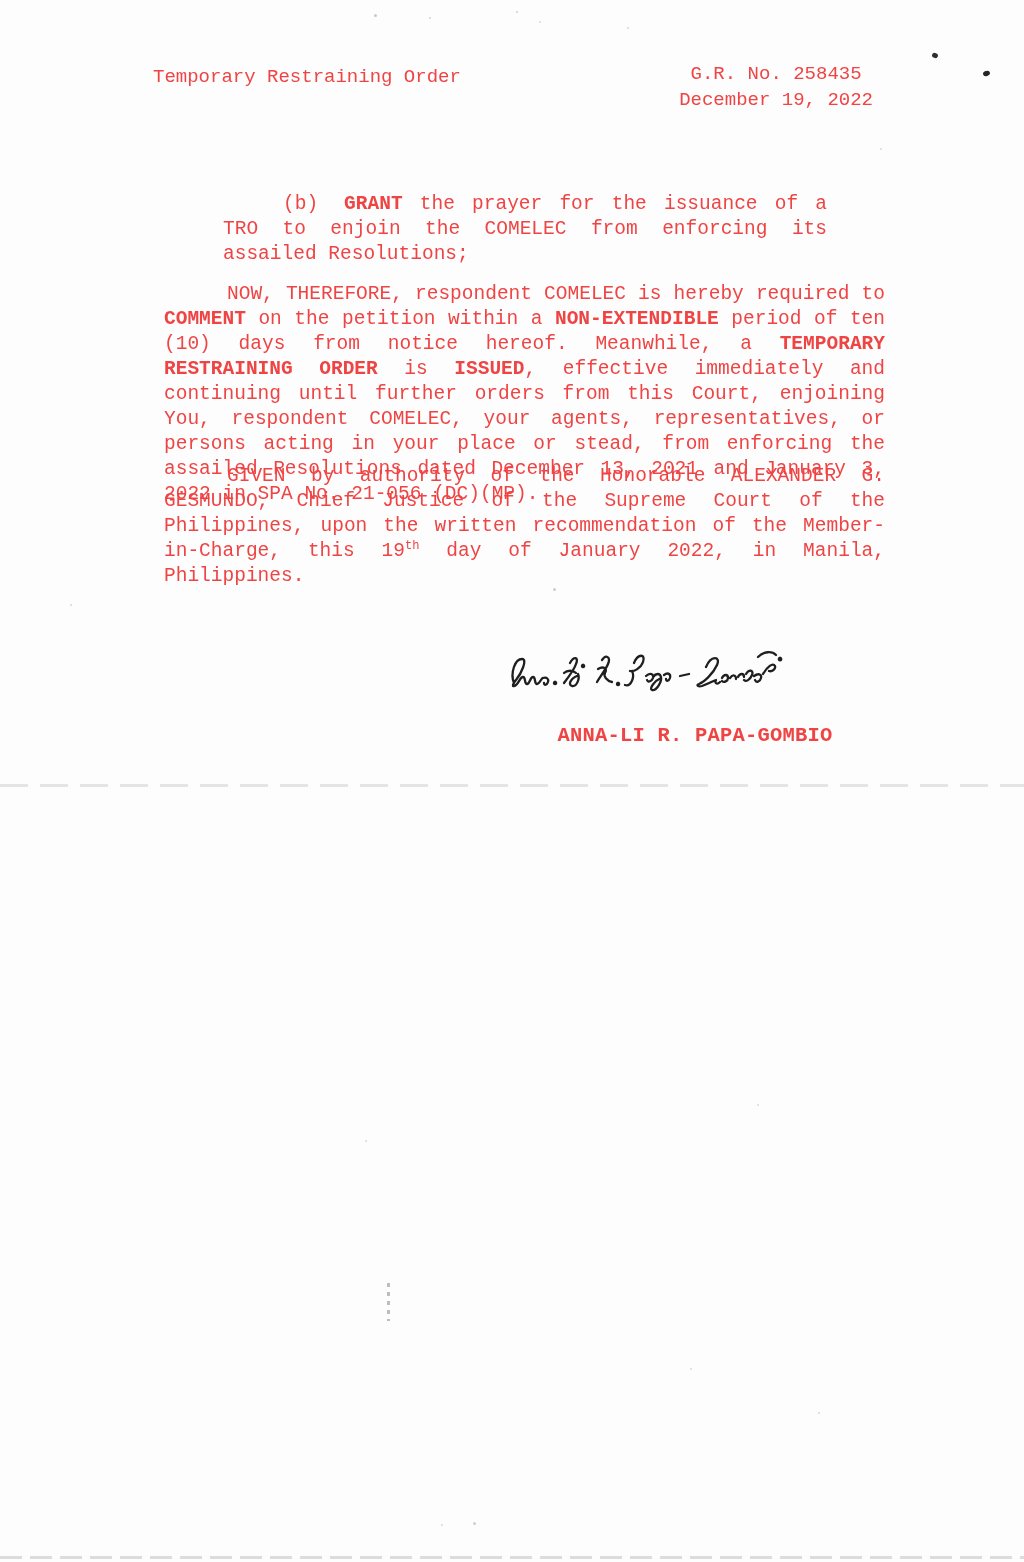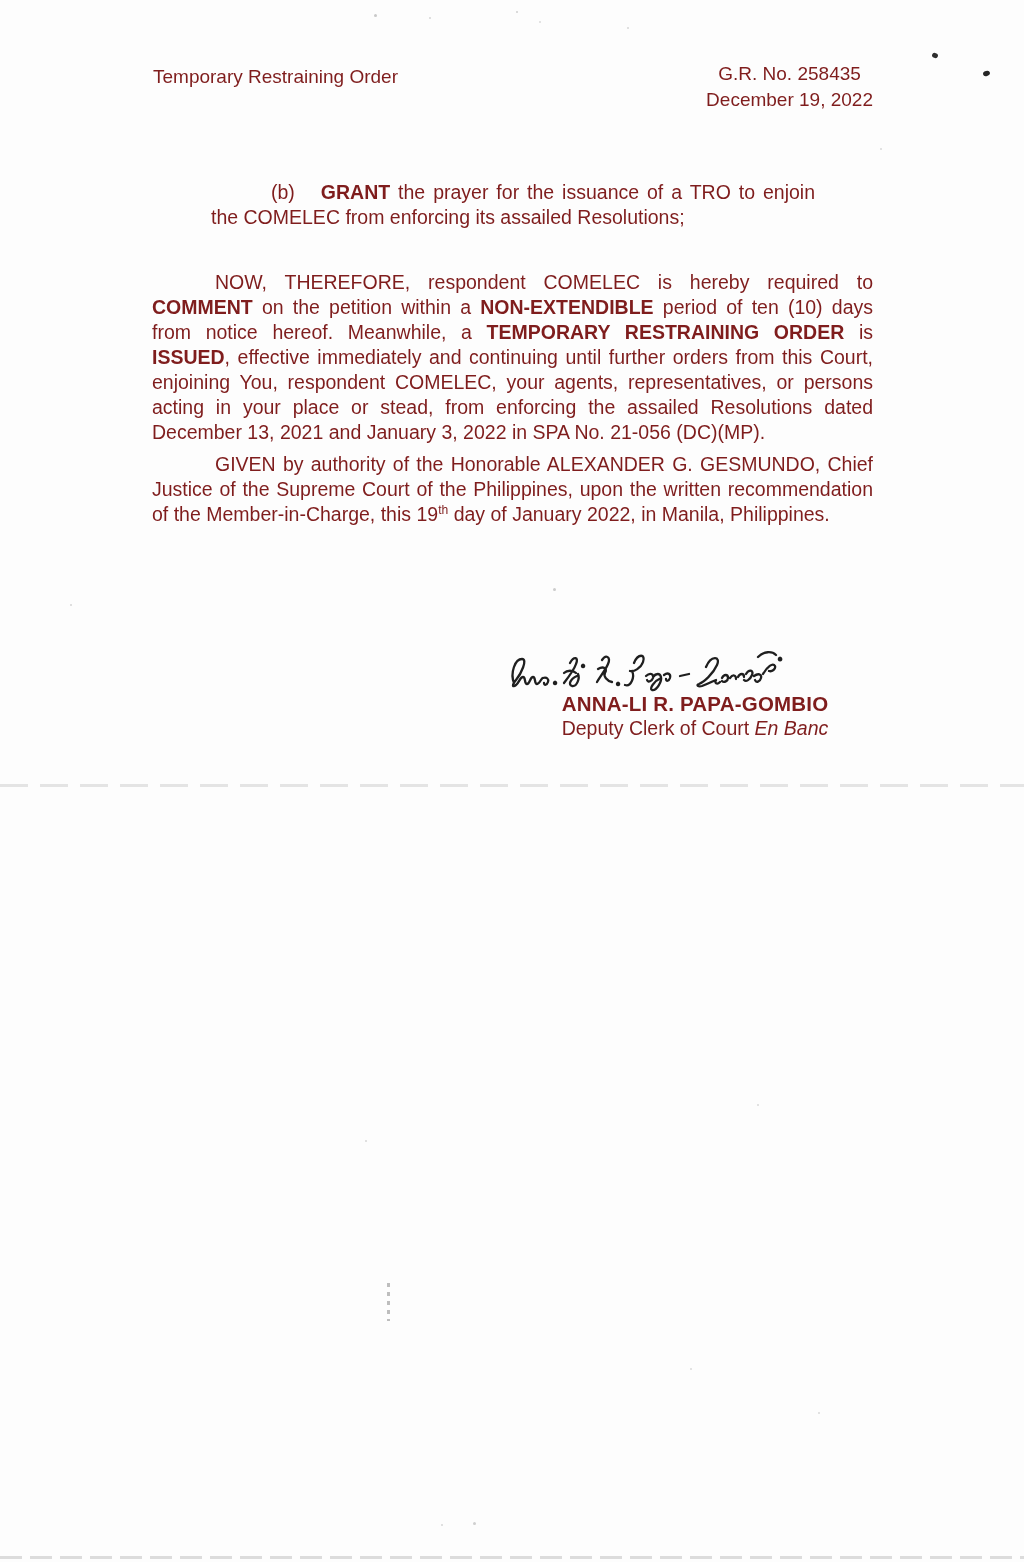--- a/index.html
+++ b/index.html
@@ -2,52 +2,52 @@
 <html><head>
 <meta charset="utf-8">
 <title>Temporary Restraining Order</title>
 <style>
   html,body{margin:0;padding:0;background:#ffffff;}
   .page{
     position:relative;
     width:1024px;height:1562px;
     margin:0 auto;
     background:#fdfdfd;
-    font-family:Liberation Sans, sans-serif;
-    color:#7f1d1d;
+    font-family:Liberation Mono, monospace;
+    color:#ef4444;
     overflow:hidden;
   }
   .hdr-left{
     position:absolute;left:153px;top:64px;
     font-size:19px;line-height:26px;white-space:nowrap;
   }
   .hdr-right{
     position:absolute;right:151px;top:61px;
     font-size:19px;line-height:26px;text-align:center;white-space:nowrap;
   }
   .par{
     position:absolute;
     font-size:19.5px;line-height:25px;
     text-align:justify;
-    margin:0;
+    margin:12px;
   }
   .par-b{left:211px;top:180px;width:604px;text-indent:60px;}
   .par-now{left:152px;top:270px;width:721px;text-indent:63px;}
   .par-given{left:152px;top:452px;width:721px;text-indent:63px;}
   .tab{display:inline-block;width:26px;}
   b{font-weight:bold;}
   sup{font-size:62%;line-height:0;vertical-align:super;}
   .sig{
     position:absolute;left:504px;top:646px;width:382px;
     text-align:center;
   }
   .sig svg{display:block;margin:0 auto -7px 2px;}
   .sig-name{
     font-weight:bold;font-size:20.5px;line-height:25px;
-    letter-spacing:.2px;white-space:nowrap;
+    letter-spacing:.2px;white-space:nowrap;margin-top:32px;
   }
   .sig-title{font-size:19.5px;line-height:25px;white-space:nowrap;}
   
   .speck{position:absolute;border-radius:50%;}
   .dash-line{
     position:absolute;left:0;width:1024px;height:3px;
     background:repeating-linear-gradient(90deg,#e4e4e4 0 28px,transparent 28px 40px);
   }
   .dash-line.bottom{background:repeating-linear-gradient(90deg,#dcdcdc 0 22px,transparent 22px 30px);}
   .vdash{
@@ -81,21 +81,20 @@
       <path d="M77,19 a1.1,1.1 0 1 0 .1,0"></path>
       <path d="M96,14 C100,8 105,11 102,18 C100,23 94,31 91,36 M92,23 C97,20 102,22 99,27 C97,30 101,35 106,36"></path>
       <path d="M112,37 a1.1,1.1 0 1 0 .1,0"></path>
       <path d="M128,17 C132,7 140,8 137,16 C135,22 128,26 124,25 M126,25 C129,31 125,41 119,39 M140,30 C144,26 148,28 147,32 C146,35 142,37 141,34 M147,31 C150,27 154,27 155,31 C156,35 151,45 146,44 C143,43 148,35 155,32 M158,29 C162,26 165,28 164,32 C163,35 160,36 160,33"></path>
       <path d="M174,30 L183,28"></path>
       <path d="M200,21 C205,9 215,10 211,19 C207,28 198,36 193,38 C190,39 192,41 196,40 C202,38 207,35 210,34 C208,37 211,39 214,36 M216,32 C218,28 222,28 222,32 C222,35 218,37 216,35 M224,32 C227,28 230,29 230,33 M232,31 C234,27 238,27 238,31 M240,28 C243,23 248,24 246,29 C244,34 240,36 238,34 M248,30 C252,27 256,28 255,32 C254,36 250,37 249,34 M257,28 C261,21 267,16 269,20 C270,23 266,26 263,25"></path>
       <path d="M252,11 C258,5 266,5 270,9"></path>
       <path d="M274,12 a1.2,1.2 0 1 0 .1,0"></path>
     </svg>
     <div class="sig-name">ANNA-LI R. PAPA-GOMBIO</div>
-    <div class="sig-title"><span>Deputy Clerk of Court </span><i>En Banc</i></div>
   </div>
 
   <div class="dash-line" style="top:784px"></div>
   <div class="dash-line bottom" style="top:1556px"></div>
   <div class="vdash"></div>
   <div class="speck" style="left:932px;top:53px;width:6px;height:5px;background:#2e2e2e;transform:rotate(20deg)"></div>
   <div class="speck" style="left:983px;top:71px;width:7px;height:5px;background:#262626;transform:rotate(-15deg)"></div>
   <div class="speck" style="left:374px;top:14px;width:3px;height:3px;background:#c9c9c9"></div>
   <div class="speck" style="left:429px;top:17px;width:2px;height:2px;background:#d4d4d4"></div>
   <div class="speck" style="left:516px;top:11px;width:2px;height:2px;background:#cfcfcf"></div>

